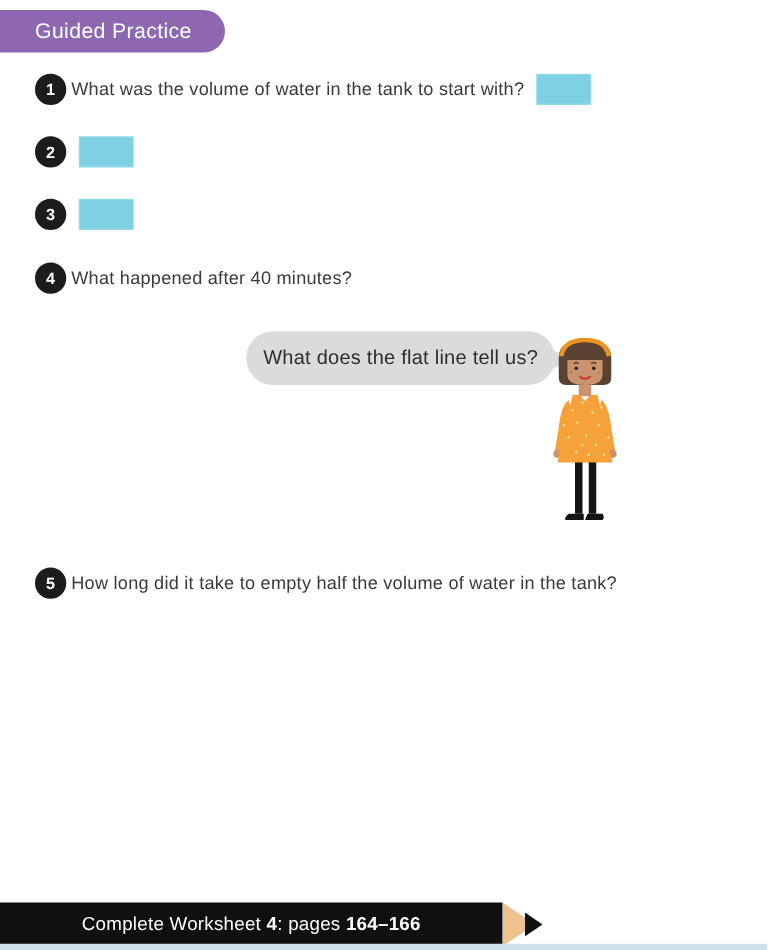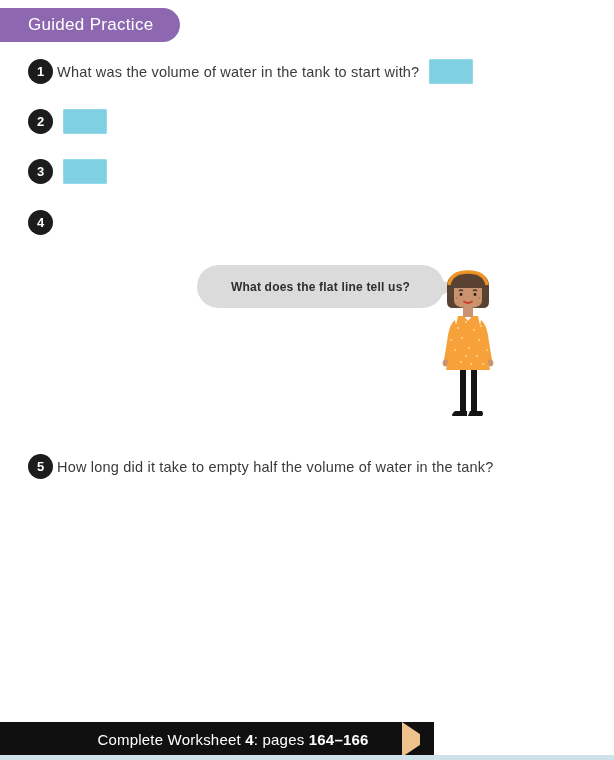--- a/index.html
+++ b/index.html
@@ -39,37 +39,37 @@
     margin-left:10px;flex:0 0 auto;border-radius:1px;
   }
   .row-1{top:59px}.row-2{top:109px}.row-3{top:159px}.row-4{top:210px}.row-5{top:454px}
 
   
   .bubble{
     position:absolute;left:197px;top:265px;width:247px;height:43px;
     background:#dbdbdb;border-radius:22px;
     display:flex;align-items:center;justify-content:center;
   }
-  .bubble-text{font-size:12px;font-weight:bold;color:#2e2e2e;letter-spacing:.2px;text-align:right;}
+  .bubble-text{font-size:16px;font-weight:normal;color:#2e2e2e;letter-spacing:.2px;text-align:right;}
   .bubble-tail{
     position:absolute;right:-15px;top:16px;width:0;height:0;
     border-left:20px solid #dbdbdb;
     border-top:5px solid transparent;
     border-bottom:12px solid transparent;
     transform:rotate(8deg);
   }
 
   
   .character{position:absolute;left:433px;top:270px;width:70px;height:152px;}
 
   
   .footer-bar{
     position:absolute;left:0;top:722px;width:402px;height:35px;background:#101010;
     display:flex;align-items:center;justify-content:center;
-    color:#fff;font-size:15px;letter-spacing:.2px;white-space:pre;padding-left:32px;
+    color:#fff;font-size:15px;letter-spacing:.2px;white-space:pre;
   }
   .footer-bar .bold{font-weight:bold;}
   .pencil-wood{
     position:absolute;left:402px;top:722px;width:26px;height:35px;background:#edc28d;
     clip-path:polygon(0 0,100% 50%,0 100%);
   }
   .pencil-lead{
     position:absolute;left:420px;top:730px;width:14px;height:19px;background:#101010;
     clip-path:polygon(0 0,100% 50%,0 100%);
   }
@@ -97,20 +97,21 @@
     <span class="answer-box"></span>
   </div>
 
   <div class="q-row row-3">
     <span class="q-num">3</span>
     <span class="answer-box"></span>
   </div>
 
   <div class="q-row row-4">
     <span class="q-num">4</span>
+    <span class="q-text">What happened after 40 minutes?</span>
   </div>
 
   <div class="bubble">
     <span class="bubble-text">What does the flat line tell us?</span>
     <span class="bubble-tail"></span>
   </div>
 
   <svg class="character" viewBox="0 0 70 152" aria-hidden="true">
 
     <rect x="27" y="95" width="6" height="46" fill="#141414"></rect>

